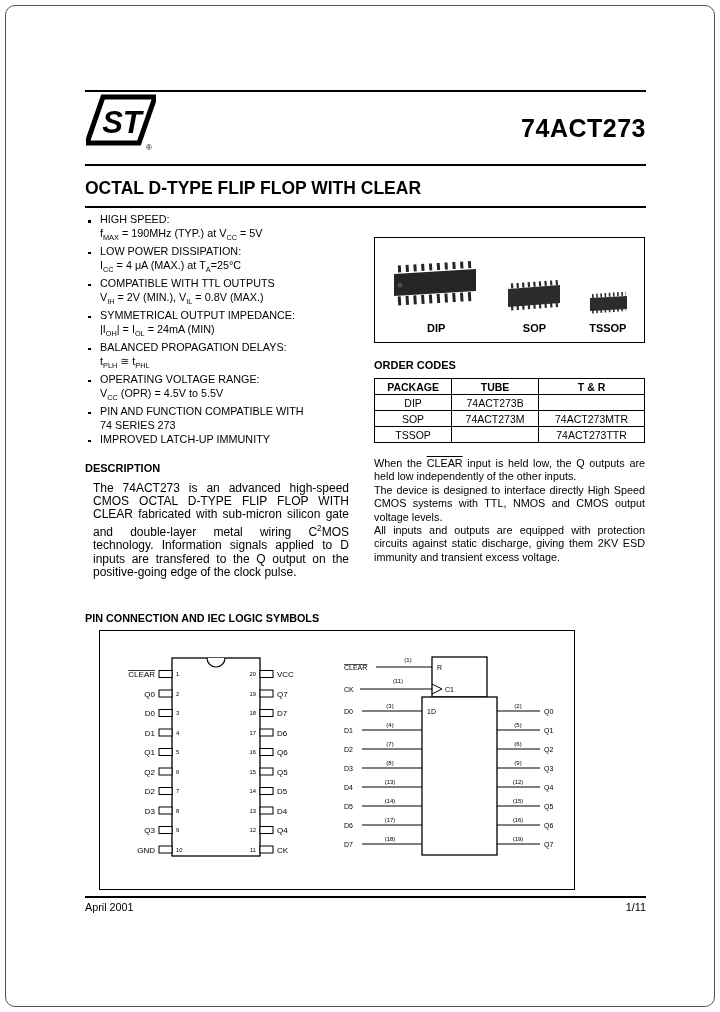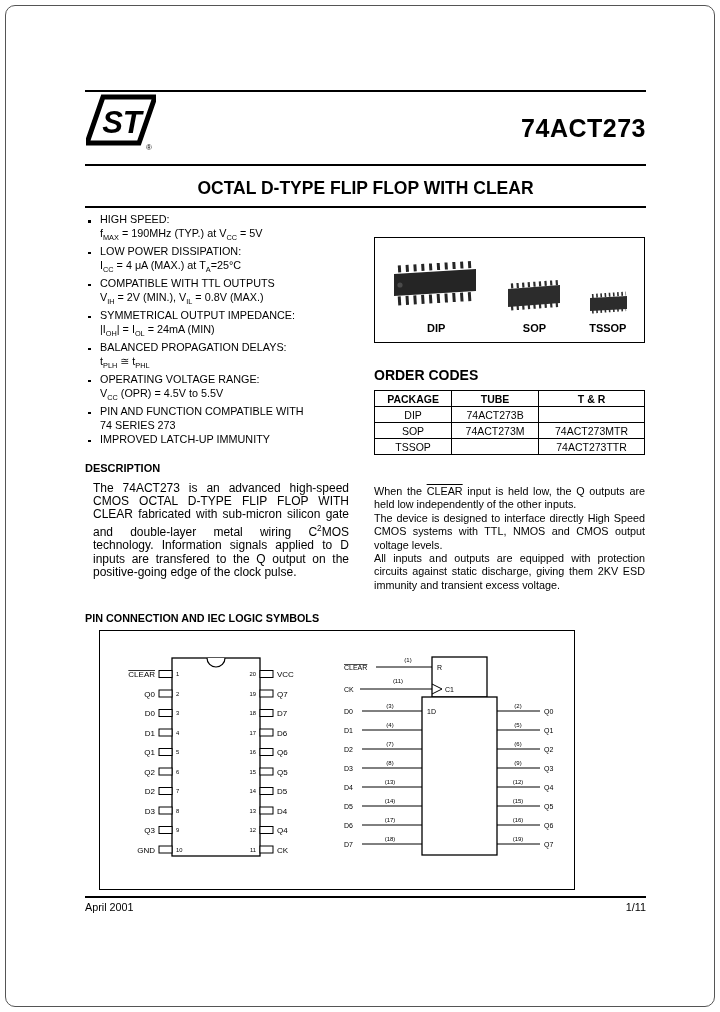--- a/index.html
+++ b/index.html
@@ -4,39 +4,39 @@
 <style>
   html,body{margin:0;padding:0;background:#fff;}
   .page{position:relative;width:720px;height:1012px;background:#fff;overflow:hidden;
         font-family:"Liberation Sans",sans-serif;color:#000;border-radius:21px;}
   .frame{position:absolute;inset:5px;border:1.5px solid #555;border-radius:10px;pointer-events:none;}
   .rule{position:absolute;left:85px;width:561px;height:1.5px;background:#000;}
   .r1{top:90px;} .r2{top:164px;} .r3{top:206px;} .rf{top:896px;}
   .logo{position:absolute;left:86px;top:94px;}
   .part{position:absolute;left:85px;top:114px;width:561px;text-align:right;
         font-size:25px;font-weight:bold;letter-spacing:0.5px;}
-  .title{position:absolute;left:85px;top:178px;width:561px;text-align:center;
+  .title{position:absolute;left:85px;top:178px;width:561px;
          font-size:17.5px;font-weight:bold;}
   .col-left{position:absolute;left:85px;top:213px;width:272px;}
   .feat{position:relative;padding-left:15px;font-size:10.8px;line-height:13.9px;}
   .bullet{position:absolute;left:3px;top:7px;width:2.5px;height:2.5px;background:#000;}
   sub,sup{font-size:0.68em;}
   .desc-h{font-weight:bold;font-size:11px;margin:15px 0 6px;}
   .desc-p{font-size:12px;line-height:13.4px;text-align:justify;margin:8px;}
   .col-right{position:absolute;left:374px;top:237px;width:271px;}
   .pkg-box{border:1.2px solid #000;height:106px;box-sizing:border-box;display:flex;
            align-items:flex-end;justify-content:space-around;padding:8px 4px 8px;}
   .pkg{display:flex;flex-direction:column;align-items:center;gap:4px;}
   .pkg-label{font-weight:bold;font-size:11px;}
-  .oc-h{font-weight:bold;font-size:14px;margin:24px 0 7px;}
+  .oc-h{font-weight:bold;font-size:11px;margin:16px 0 7px;}
   table{width:100%;border-collapse:collapse;font-size:10.5px;}
   th,td{border:1.2px solid #000;height:15px;text-align:center;padding:0 2px;font-weight:normal;}
   th{font-weight:bold;}
   .rp{font-size:10.8px;line-height:13.4px;text-align:justify;margin:0;}
-  .rp.first{margin-top:30px;}
+  .rp.first{margin-top:14px;}
   .ov{text-decoration:overline;}
   .pin-h{position:absolute;left:85px;top:612px;font-weight:bold;font-size:10.8px;}
   .pin-box{position:absolute;left:99px;top:630px;width:474px;height:258px;border:1.2px solid #000;
            display:flex;align-items:center;justify-content:space-evenly;}
   .foot{position:absolute;top:901px;font-size:10.8px;}
   .foot.l{left:85px;} .foot.r{left:85px;width:561px;text-align:right;}
   svg text{font-family:"Liberation Sans",sans-serif;fill:#000;}
   .stub{fill:#fff;stroke:#000;stroke-width:1;}
   .plbl{font-size:8px;} .pnum{font-size:5.8px;}
   .ilbl{font-size:7px;} .inum{font-size:6px;}

